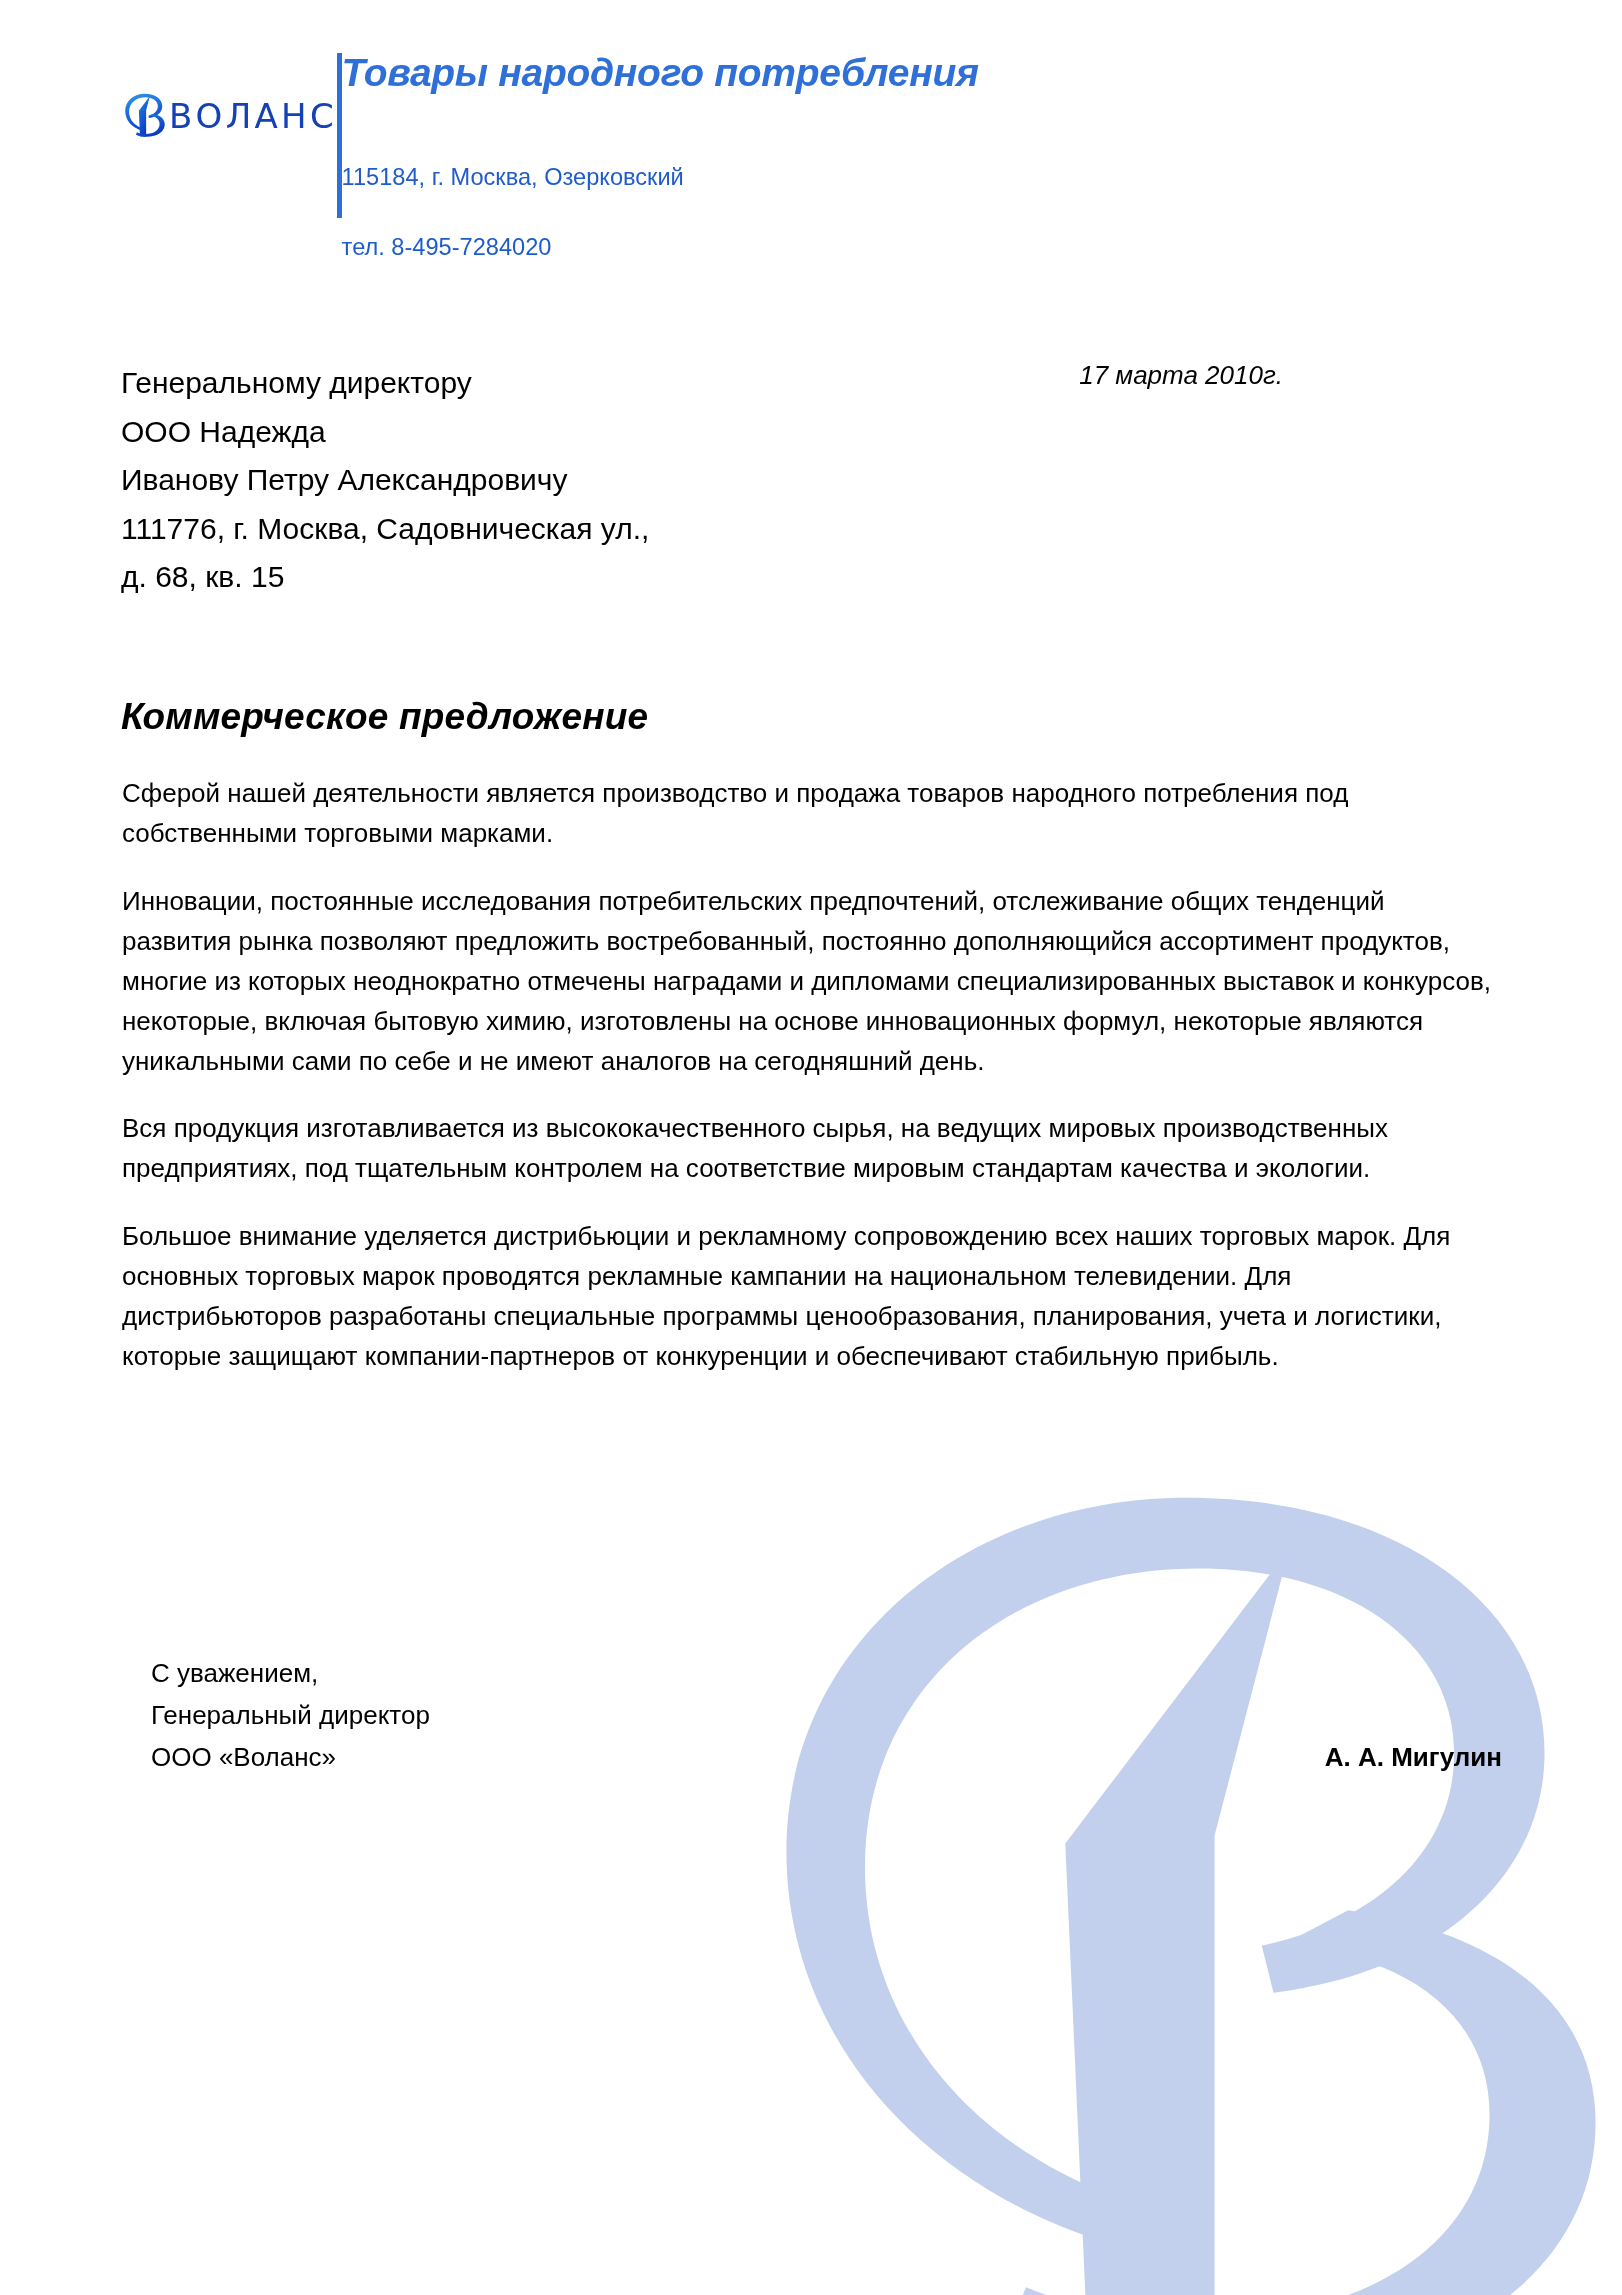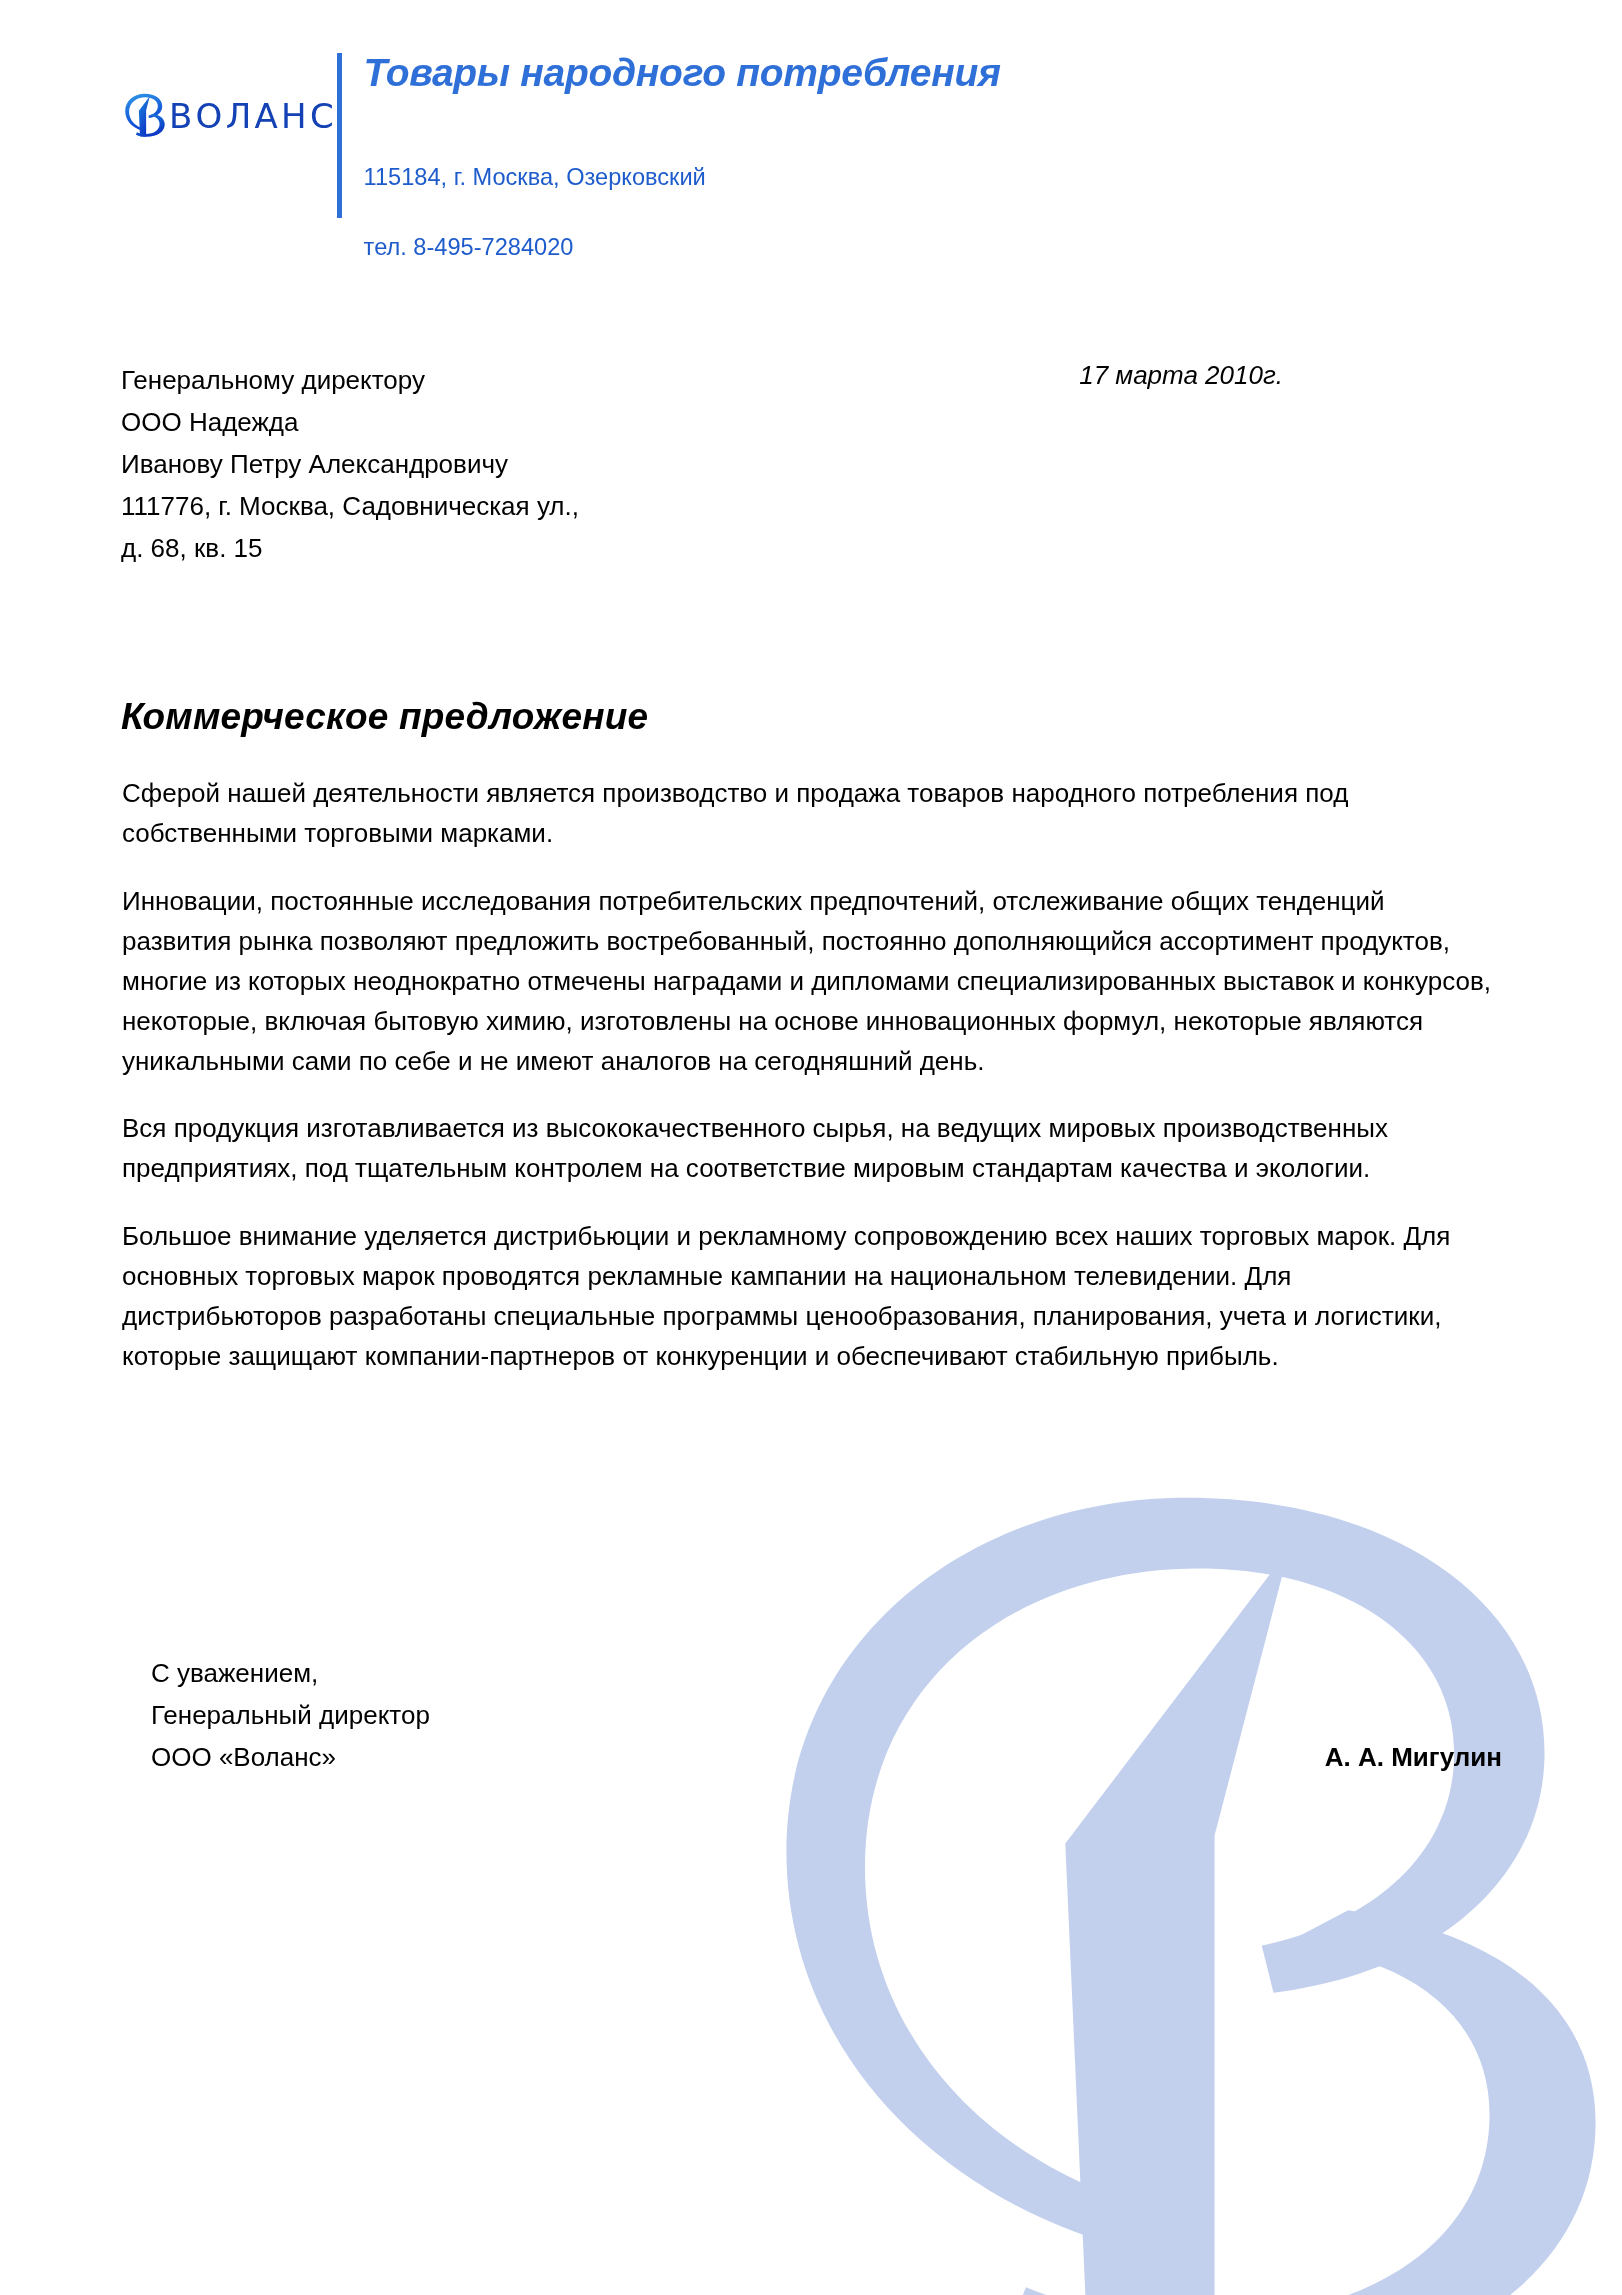--- a/index.html
+++ b/index.html
@@ -68,21 +68,20 @@
 
   .header-divider {
     width: 4.6px;
     background: #2f6fd8;
     align-self: stretch;
     margin: 14.4px 0 17px 0;
     flex: 0 0 auto;
   }
 
   .header-text {
-    padding-left: 22px;
     display: flex;
     flex-direction: column;
     justify-content: flex-start;
     flex: 1 1 auto;
   }
   .slogan {
     font-size: 39px;
     font-style: italic;
     font-weight: 700;
     color: #2f6fd8;
@@ -105,21 +104,21 @@
     left: 121px;
     top: 359px;
     width: 1381px;
     display: flex;
     flex-direction: row;
     align-items: flex-start;
     justify-content: space-between;
     z-index: 2;
   }
   .addressee {
-    font-size: 26px;
+    font-size: 30px;
     line-height: 1.62;
     color: #000;
   }
   .addressee div { white-space: nowrap; }
   .doc-date {
     font-size: 26px;
     font-style: italic;
     color: #000;
     margin-top: 1.3px;
     margin-right: 219px;

